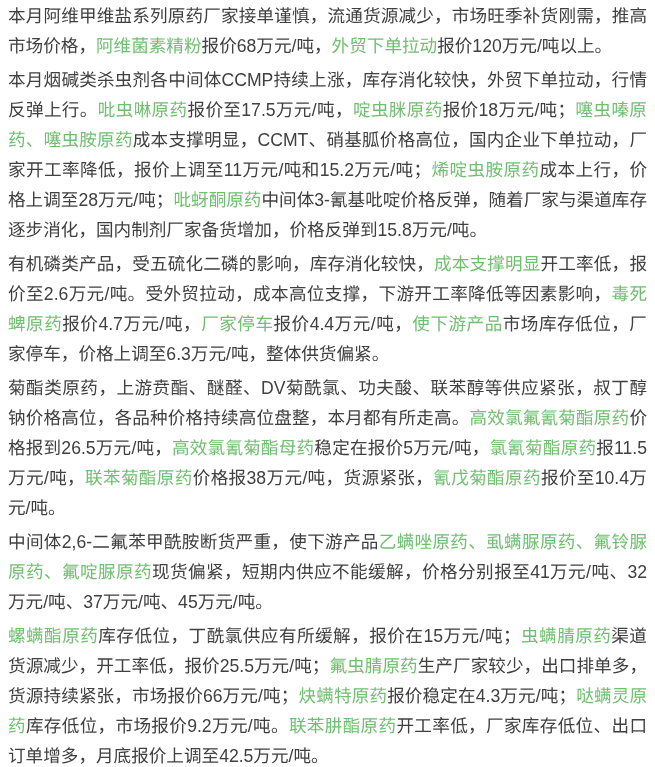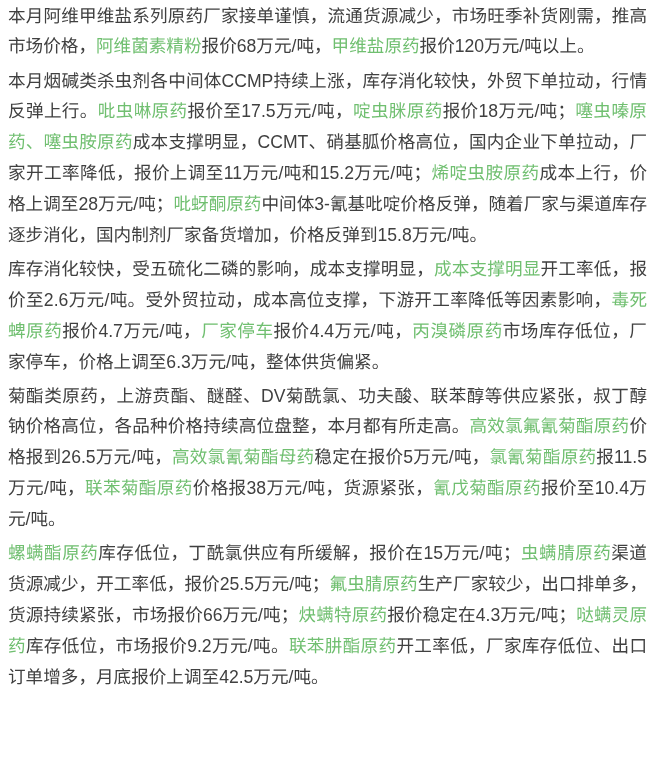--- a/index.html
+++ b/index.html
@@ -22,25 +22,25 @@
     color: var(--text-color, #404040);
     text-align: justify;
     letter-spacing: 0;
   }
   .article p {
     margin: 0 0 4px 0;
     word-break: break-all;
   }
   .article .hl {
     color: var(--hl-color, #70bf70);
-    font-family: Liberation Mono, monospace;
   }
 </style>
 </head>
 <body>
 
 <div class="article">
-  <p><span class="txt">本月阿维甲维盐系列原药厂家接单谨慎，流通货源减少，市场旺季补货刚需，推高市场价格，</span><span class="hl">阿维菌素精粉</span><span class="txt">报价68万元/吨，</span><span class="hl">甲维盐原药</span><span class="txt">报价120万元/吨以上。</span></p>
+  <p><span class="txt">本月阿维甲维盐系列原药厂家接单谨慎，流通货源减少，市场旺季补货刚需，推高市场价格，</span><span class="hl">阿维菌素精粉</span><span class="txt">报价68万元/吨，</span><span class="hl">外贸下单拉动</span><span class="txt">报价120万元/吨以上。</span></p>
   <p><span class="txt">本月烟碱类杀虫剂各中间体CCMP持续上涨，库存消化较快，外贸下单拉动，行情反弹上行。</span><span class="hl">吡虫啉原药</span><span class="txt">报价至17.5万元/吨，</span><span class="hl">啶虫脒原药</span><span class="txt">报价18万元/吨；</span><span class="hl">噻虫嗪原药、噻虫胺原药</span><span class="txt">成本支撑明显，CCMT、硝基胍价格高位，国内企业下单拉动，厂家开工率降低，报价上调至11万元/吨和15.2万元/吨；</span><span class="hl">烯啶虫胺原药</span><span class="txt">成本上行，价格上调至28万元/吨；</span><span class="hl">吡蚜酮原药</span><span class="txt">中间体3-氰基吡啶价格反弹，随着厂家与渠道库存逐步消化，国内制剂厂家备货增加，价格反弹到15.8万元/吨。</span></p>
-  <p><span class="txt">库存消化较快，受五硫化二磷的影响，成本支撑明显，</span><span class="hl">成本支撑明显</span><span class="txt">开工率低，报价至2.6万元/吨。受外贸拉动，成本高位支撑，下游开工率降低等因素影响，</span><span class="hl">毒死蜱原药</span><span class="txt">报价4.7万元/吨，</span><span class="hl">厂家停车</span><span class="txt">报价4.4万元/吨，</span><span class="hl">丙溴磷原药</span><span class="txt">市场库存低位，厂家停车，价格上调至6.3万元/吨，整体供货偏紧。</span></p>
+  <p><span class="txt">有机磷类产品，受五硫化二磷的影响，库存消化较快，</span><span class="hl">成本支撑明显</span><span class="txt">开工率低，报价至2.6万元/吨。受外贸拉动，成本高位支撑，下游开工率降低等因素影响，</span><span class="hl">毒死蜱原药</span><span class="txt">报价4.7万元/吨，</span><span class="hl">厂家停车</span><span class="txt">报价4.4万元/吨，</span><span class="hl">使下游产品</span><span class="txt">市场库存低位，厂家停车，价格上调至6.3万元/吨，整体供货偏紧。</span></p>
   <p><span class="txt">菊酯类原药，上游贲酯、醚醛、DV菊酰氯、功夫酸、联苯醇等供应紧张，叔丁醇钠价格高位，各品种价格持续高位盘整，本月都有所走高。</span><span class="hl">高效氯氟氰菊酯原药</span><span class="txt">价格报到26.5万元/吨，</span><span class="hl">高效氯氰菊酯母药</span><span class="txt">稳定在报价5万元/吨，</span><span class="hl">氯氰菊酯原药</span><span class="txt">报11.5万元/吨，</span><span class="hl">联苯菊酯原药</span><span class="txt">价格报38万元/吨，货源紧张，</span><span class="hl">氰戊菊酯原药</span><span class="txt">报价至10.4万元/吨。</span></p>
+  <p><span class="txt">中间体2,6-二氟苯甲酰胺断货严重，使下游产品</span><span class="hl">乙螨唑原药、虱螨脲原药、氟铃脲原药、氟啶脲原药</span><span class="txt">现货偏紧，短期内供应不能缓解，价格分别报至41万元/吨、32万元/吨、37万元/吨、45万元/吨。</span></p>
   <p><span class="hl">螺螨酯原药</span><span class="txt">库存低位，丁酰氯供应有所缓解，报价在15万元/吨；</span><span class="hl">虫螨腈原药</span><span class="txt">渠道货源减少，开工率低，报价25.5万元/吨；</span><span class="hl">氟虫腈原药</span><span class="txt">生产厂家较少，出口排单多，货源持续紧张，市场报价66万元/吨；</span><span class="hl">炔螨特原药</span><span class="txt">报价稳定在4.3万元/吨；</span><span class="hl">哒螨灵原药</span><span class="txt">库存低位，市场报价9.2万元/吨。</span><span class="hl">联苯肼酯原药</span><span class="txt">开工率低，厂家库存低位、出口订单增多，月底报价上调至42.5万元/吨。</span></p>
 </div>
 
 </body></html>

